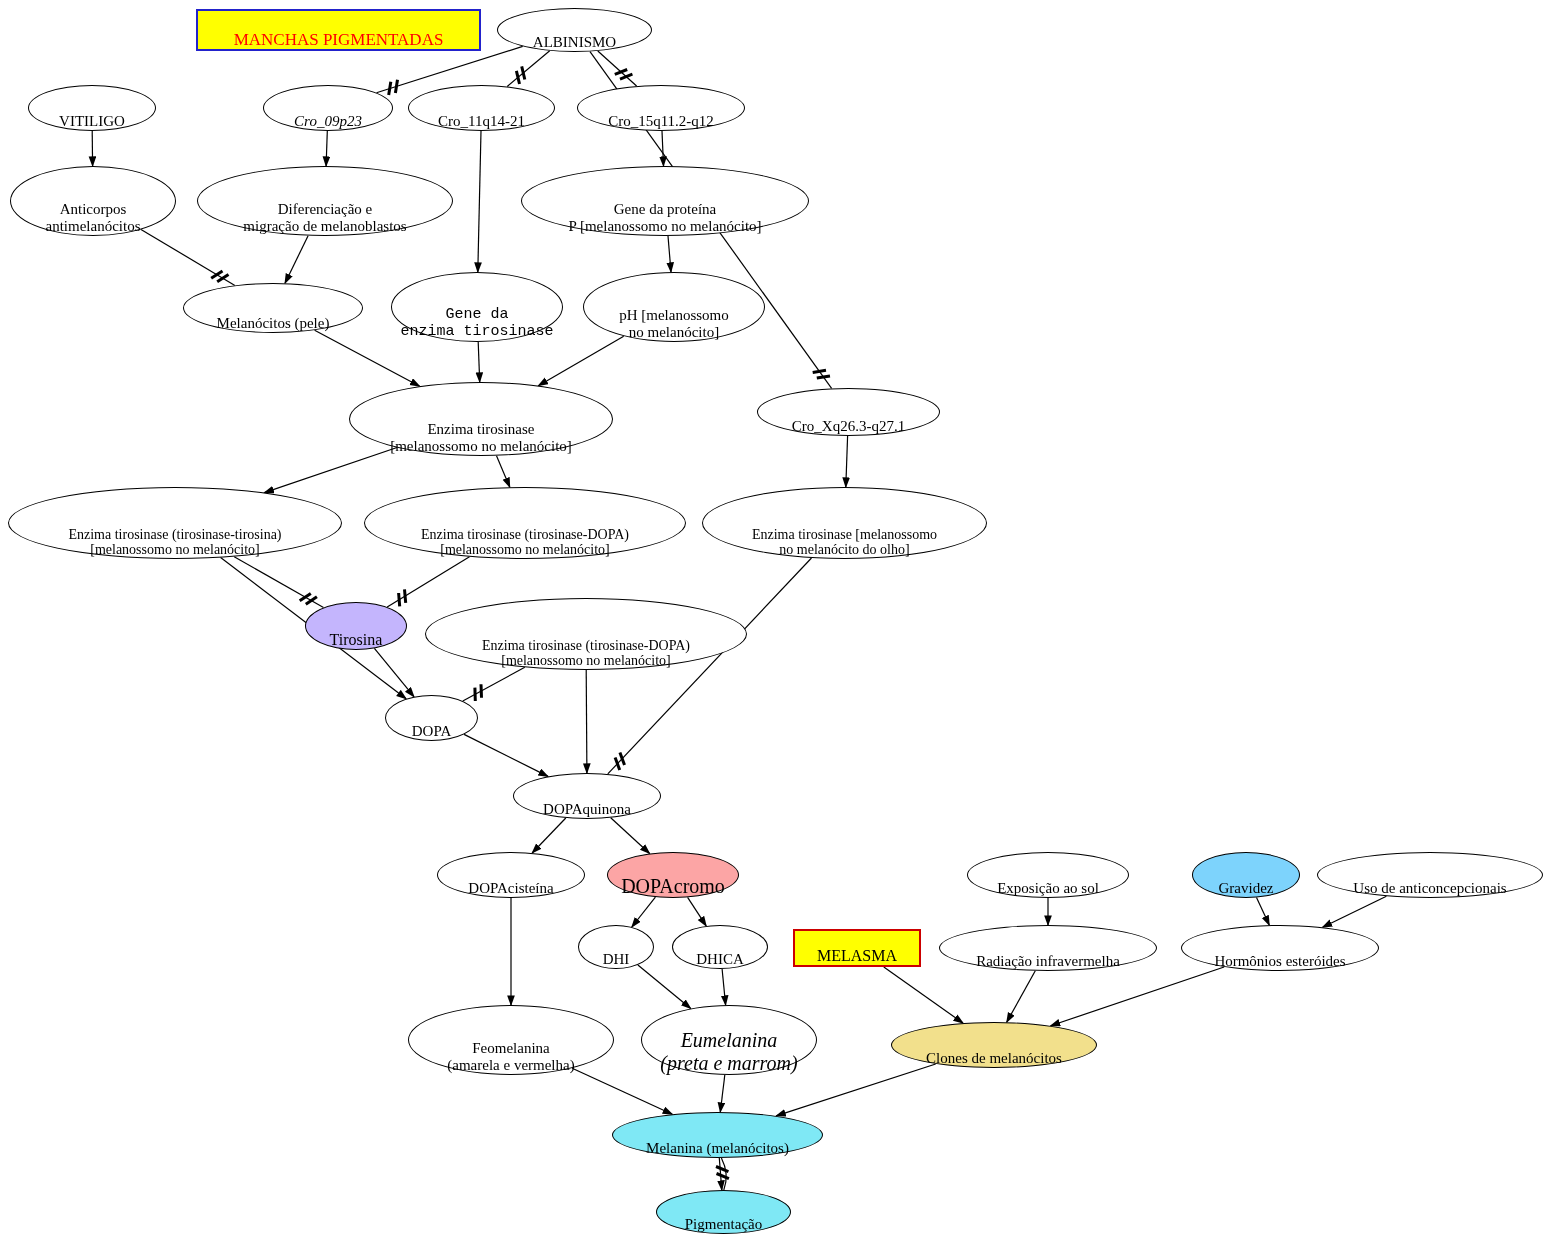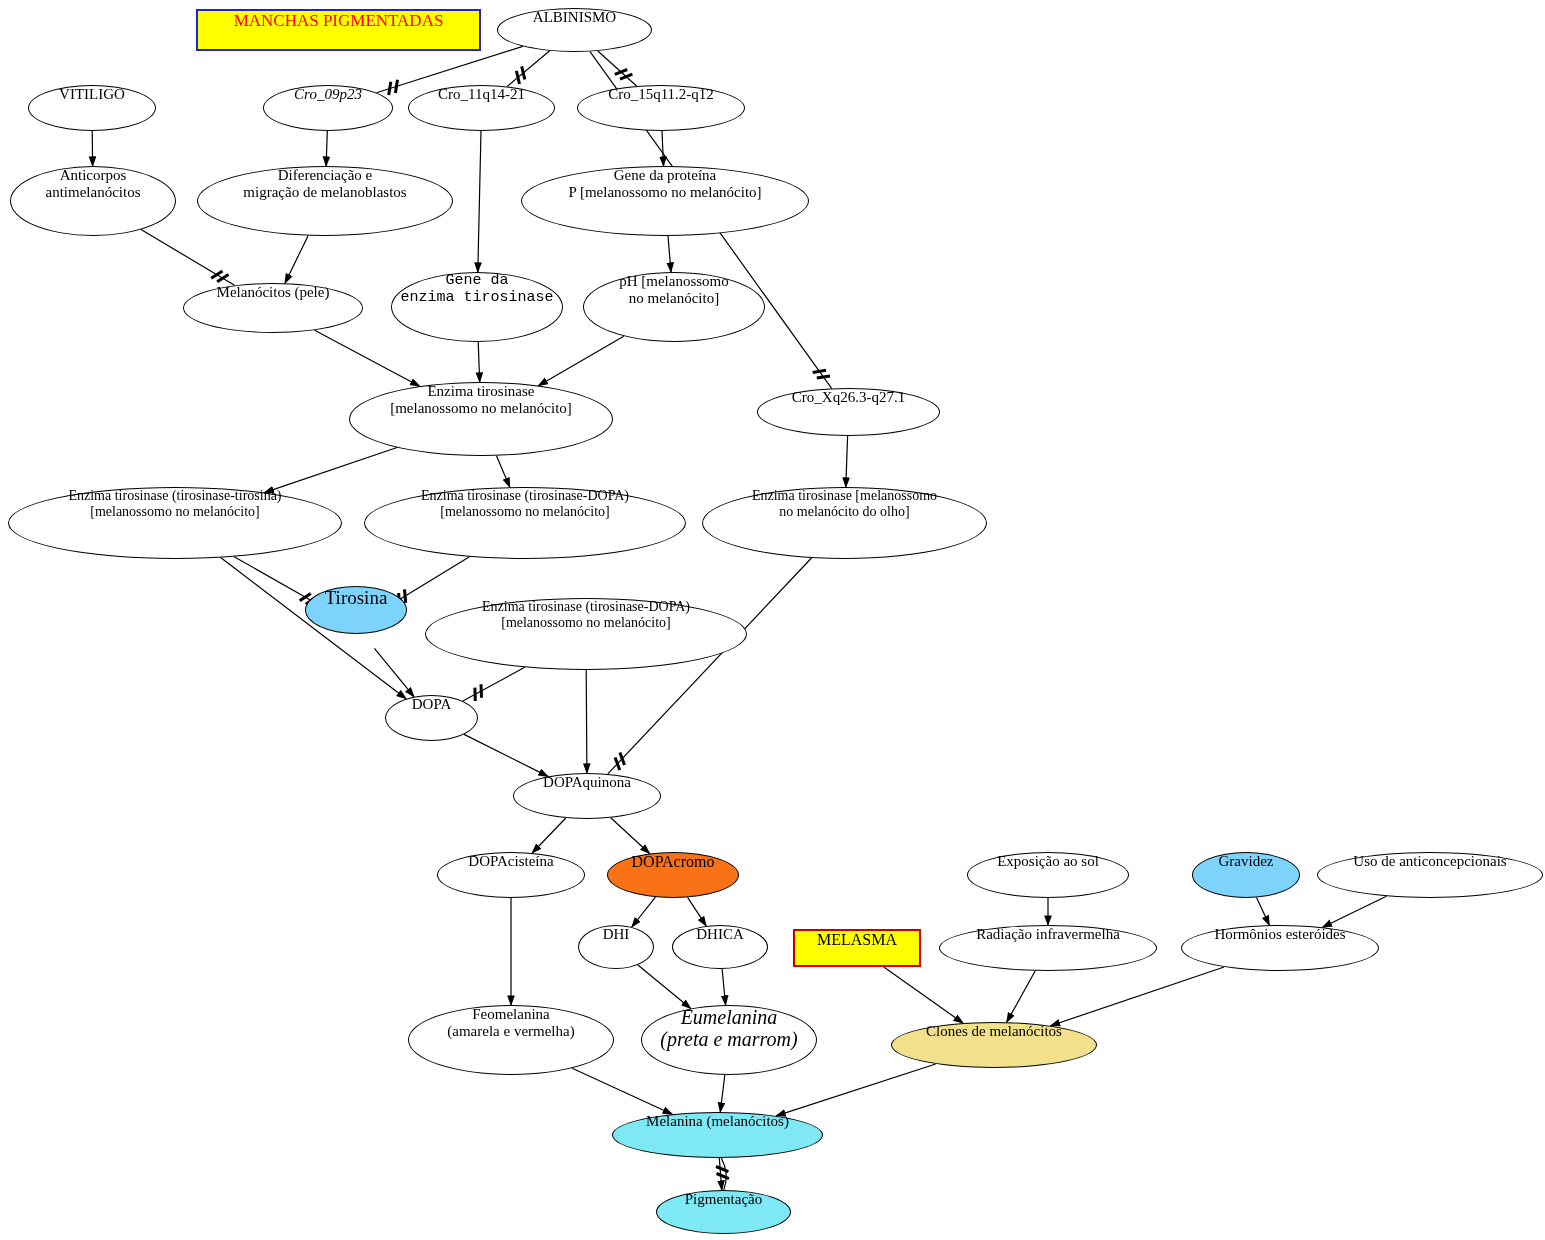--- a/index.html
+++ b/index.html
@@ -1,20 +1,20 @@
 <!DOCTYPE html>
 <html><head>
 <meta charset="utf-8">
 <title>Pigmentation Diagram</title>
 <style>
   html,body{margin:0;padding:0;background:#ffffff;}
   #stage{position:relative;width:1545px;height:1240px;background:#ffffff;
          font-family:"Liberation Serif","DejaVu Serif",serif;overflow:hidden;}
   svg#edges{position:absolute;left:0;top:0;width:1545px;height:1240px;pointer-events:none;}
-  .node{position:absolute;display:flex;align-items:flex-start;justify-content:center;
+  .node{position:absolute;display:flex;align-items:flex-end;justify-content:center;
         text-align:center;box-sizing:border-box;line-height:1.12;color:#000;}
   .ell{border:1.2px solid #000;border-radius:50%;background:#ffffff;}
   .rect{border:2px solid;background:#ffff00;}
   .node span{display:block;padding:0 6px;}
 </style>
 </head>
 <body>
 
 <div id="stage">
   <svg id="edges">
@@ -136,36 +136,36 @@
       </div>
       <div class="node ell" style="left: 8px; top: 487px; width: 334px; height: 72px; font-size: 14px; background: rgb(255, 255, 255);">
         <span>Enzima tirosinase (tirosinase-tirosina)<br>[melanossomo no melanócito]</span>
       </div>
       <div class="node ell" style="left: 364px; top: 487px; width: 322px; height: 72px; font-size: 14px; background: rgb(255, 255, 255);">
         <span>Enzima tirosinase (tirosinase-DOPA)<br>[melanossomo no melanócito]</span>
       </div>
       <div class="node ell" style="left: 702px; top: 487px; width: 285px; height: 72px; font-size: 14px; background: rgb(255, 255, 255);">
         <span>Enzima tirosinase [melanossomo<br>no melanócito do olho]</span>
       </div>
-      <div class="node ell" style="left: 305px; top: 586px; width: 102px; height: 48px; font-size: 19px; background: #7dd3fc;">
+      <div class="node ell" style="left: 305px; top: 602px; width: 102px; height: 48px; font-size: 16px; background: #c4b5fd;">
         <span>Tirosina</span>
       </div>
       <div class="node ell" style="left: 425px; top: 598px; width: 322px; height: 72px; font-size: 14px; background: rgb(255, 255, 255);">
         <span>Enzima tirosinase (tirosinase-DOPA)<br>[melanossomo no melanócito]</span>
       </div>
       <div class="node ell" style="left: 385px; top: 695px; width: 93px; height: 46px; font-size: 15px; background: rgb(255, 255, 255);">
         <span>DOPA</span>
       </div>
       <div class="node ell" style="left: 513px; top: 773px; width: 148px; height: 46px; font-size: 15px; background: rgb(255, 255, 255);">
         <span>DOPAquinona</span>
       </div>
       <div class="node ell" style="left: 437px; top: 852px; width: 148px; height: 46px; font-size: 15px; background: rgb(255, 255, 255);">
         <span>DOPAcisteína</span>
       </div>
-      <div class="node ell" style="left: 607px; top: 852px; width: 132px; height: 46px; font-size: 16px; background: #f97316;">
+      <div class="node ell" style="left: 607px; top: 852px; width: 132px; height: 46px; font-size: 20px; background: #fca5a5;">
         <span>DOPAcromo</span>
       </div>
       <div class="node ell" style="left: 578px; top: 925px; width: 76px; height: 44px; font-size: 15px; background: rgb(255, 255, 255);">
         <span>DHI</span>
       </div>
       <div class="node ell" style="left: 672px; top: 925px; width: 96px; height: 44px; font-size: 15px; background: rgb(255, 255, 255);">
         <span>DHICA</span>
       </div>
       <div class="node rect" style="left: 793px; top: 929px; width: 128px; height: 38px; font-size: 16px; background: rgb(255, 255, 0); border-color: rgb(204, 0, 0); color: rgb(0, 0, 0);">
         <span>MELASMA</span>

